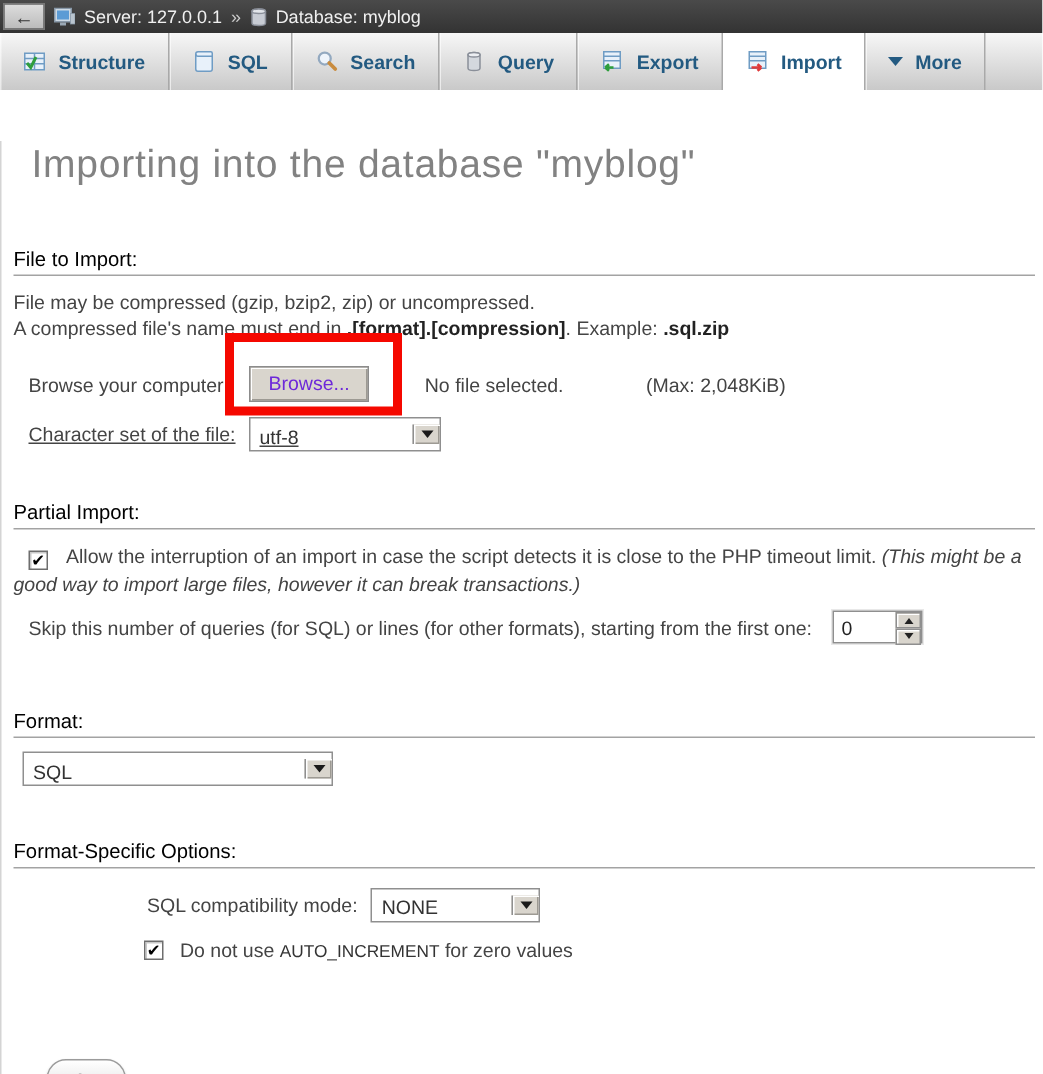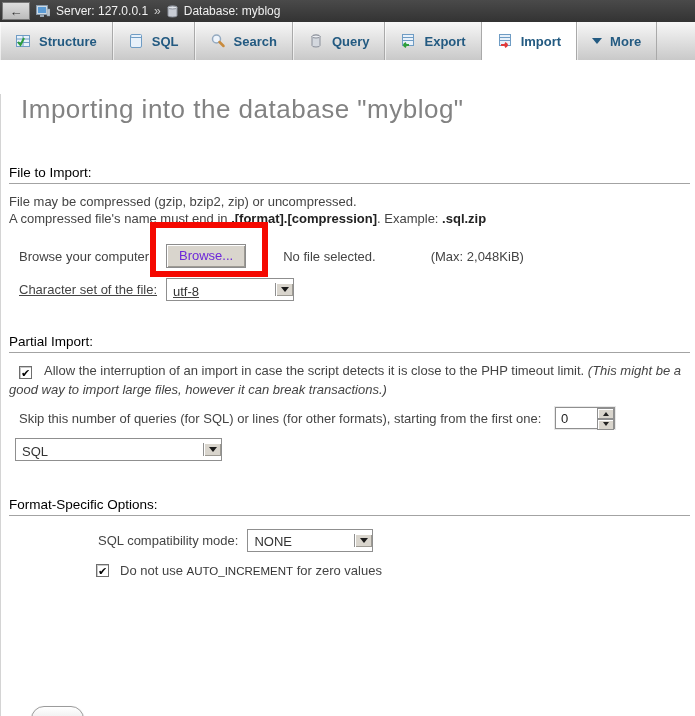--- a/index.html
+++ b/index.html
@@ -140,21 +140,21 @@
     display: flex; align-items: center; justify-content: center;
   }
   .csel .tri {
     width: 0; height: 0;
     border: 4px solid transparent;
     border-top: 5px solid #1a1a1a;
     margin-top: 4px;
   }
   .csel-charset { width: 128px; }
   .csel-format  { width: 207px; margin: 9px 0 0 14px; }
-  .csel-compat  { width: 126px; }
+  .csel-compat  { width: 113px; }
 
   
   .cbox {
     display: inline-block;
     width: 13px; height: 13px;
     background: #fff;
     border: 1px solid #6e6e6e;
     box-shadow: inset 1px 1px 0 #c9c9c9;
     text-align: center;
     line-height: 12px;
@@ -372,20 +372,21 @@
             <span class="up"></span>
           </span>
         <span class="sb">
             <span class="down"></span>
           </span>
       </span>
     </span>
   </div>
 
   
+  <div class="section-heading sh-format">Format:</div>
   <span class="csel csel-format">
     <span class="val">SQL</span>
     <span class="btn">
         <span class="tri"></span>
       </span>
   </span>
 
   
   <div class="section-heading sh-fso">Format-Specific Options:</div>
   <div class="compat-row">

